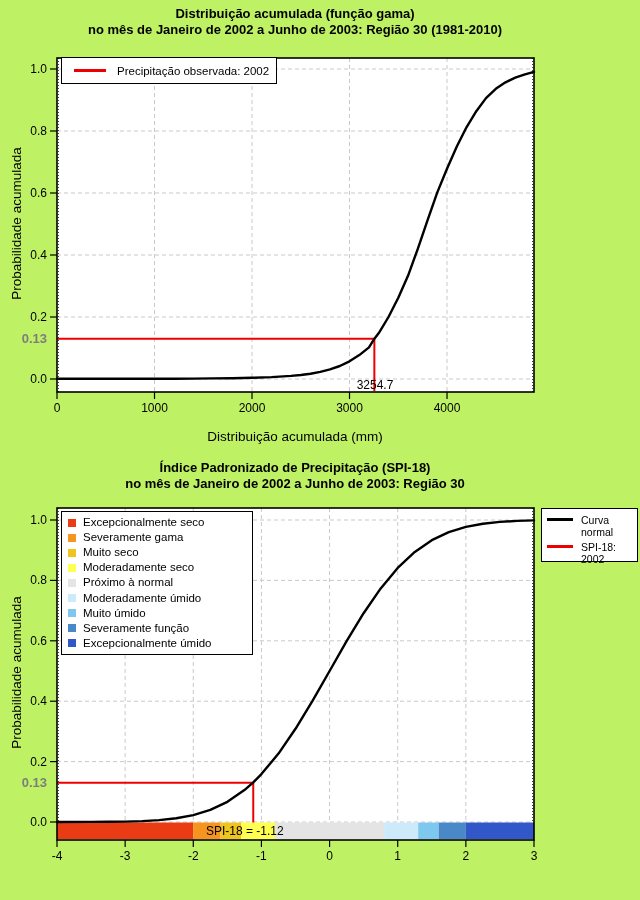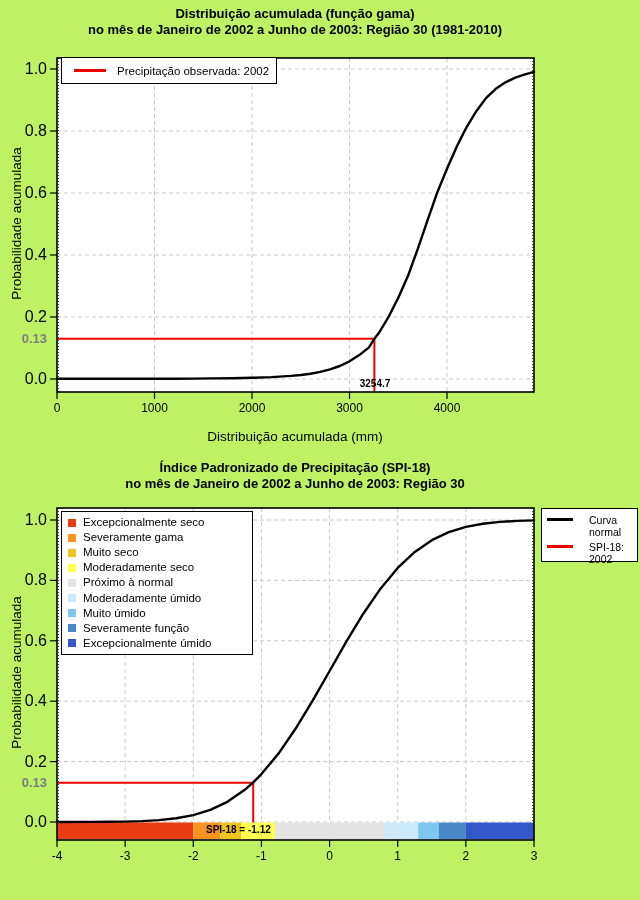--- a/index.html
+++ b/index.html
@@ -4,34 +4,34 @@
 <style>
   html,body{margin:0;padding:0;background:#fff;}
   #screen{position:relative;width:640px;height:900px;background:#bef264;overflow:hidden;
           font-family:"Liberation Sans","DejaVu Sans",sans-serif;color:#000;}
   svg.plot{position:absolute;left:0;}
   .chart-title{position:absolute;left:0;width:590px;text-align:center;font-weight:bold;
                font-size:13px;line-height:16px;white-space:pre-line;}
   .xlab{position:absolute;left:95px;width:400px;text-align:center;font-size:13.5px;}
   .ylab{position:absolute;width:320px;left:-144px;text-align:center;font-size:13.5px;
         transform:rotate(-90deg);transform-origin:center;}
-  .ytick{position:absolute;left:14px;width:33px;text-align:right;font-size:16px;line-height:14px;}
+  .ytick{position:absolute;left:14px;width:33px;text-align:right;font-size:12px;line-height:14px;}
   .xtick{position:absolute;width:60px;text-align:center;font-size:12px;line-height:14px;}
   .pmark{position:absolute;left:12px;width:35px;text-align:right;font-weight:bold;font-size:13px;
          color:#7d7d7d;line-height:14px;}
   .legendbox{position:absolute;background:#fff;border:1.5px solid #000;box-sizing:border-box;}
   #legend-top{display:flex;align-items:center;gap:11px;padding-left:12px;font-size:11.5px;}
   #legend-cats{display:flex;flex-direction:column;justify-content:space-around;padding:3px 4px 3px 6px;}
   .cat-row{display:flex;align-items:center;gap:7px;font-size:11.5px;line-height:13px;}
   .cat-swatch{width:8px;height:8px;flex:0 0 8px;}
   #legend-series{padding:5px 3px 3px 5px;font-size:10.5px;line-height:12px;}
-  .series-row{display:flex;align-items:flex-start;gap:16px;margin-bottom:3px;}
+  .series-row{display:flex;align-items:flex-start;gap:8px;margin-bottom:3px;}
   .swatch-line{height:3px;flex:0 0 26px;margin-top:4px;}
   .line-swatch-wide{display:inline-block;width:32px;height:3px;}
-  .value-label{position:absolute;font-weight:bold;font-size:10px;}
+  .value-label{position:absolute;font-weight:normal;font-size:12px;}
   .note{position:absolute;font-size:11.5px;}
 </style>
 </head>
 <body>
 
 <div id="screen">
 
   <div class="chart-title" style="top:6px;">Distribuição acumulada (função gama)</div>
   <div class="chart-title" style="top:22px;">no mês de Janeiro de 2002 a Junho de 2003: Região 30 (1981-2010)</div>
 

